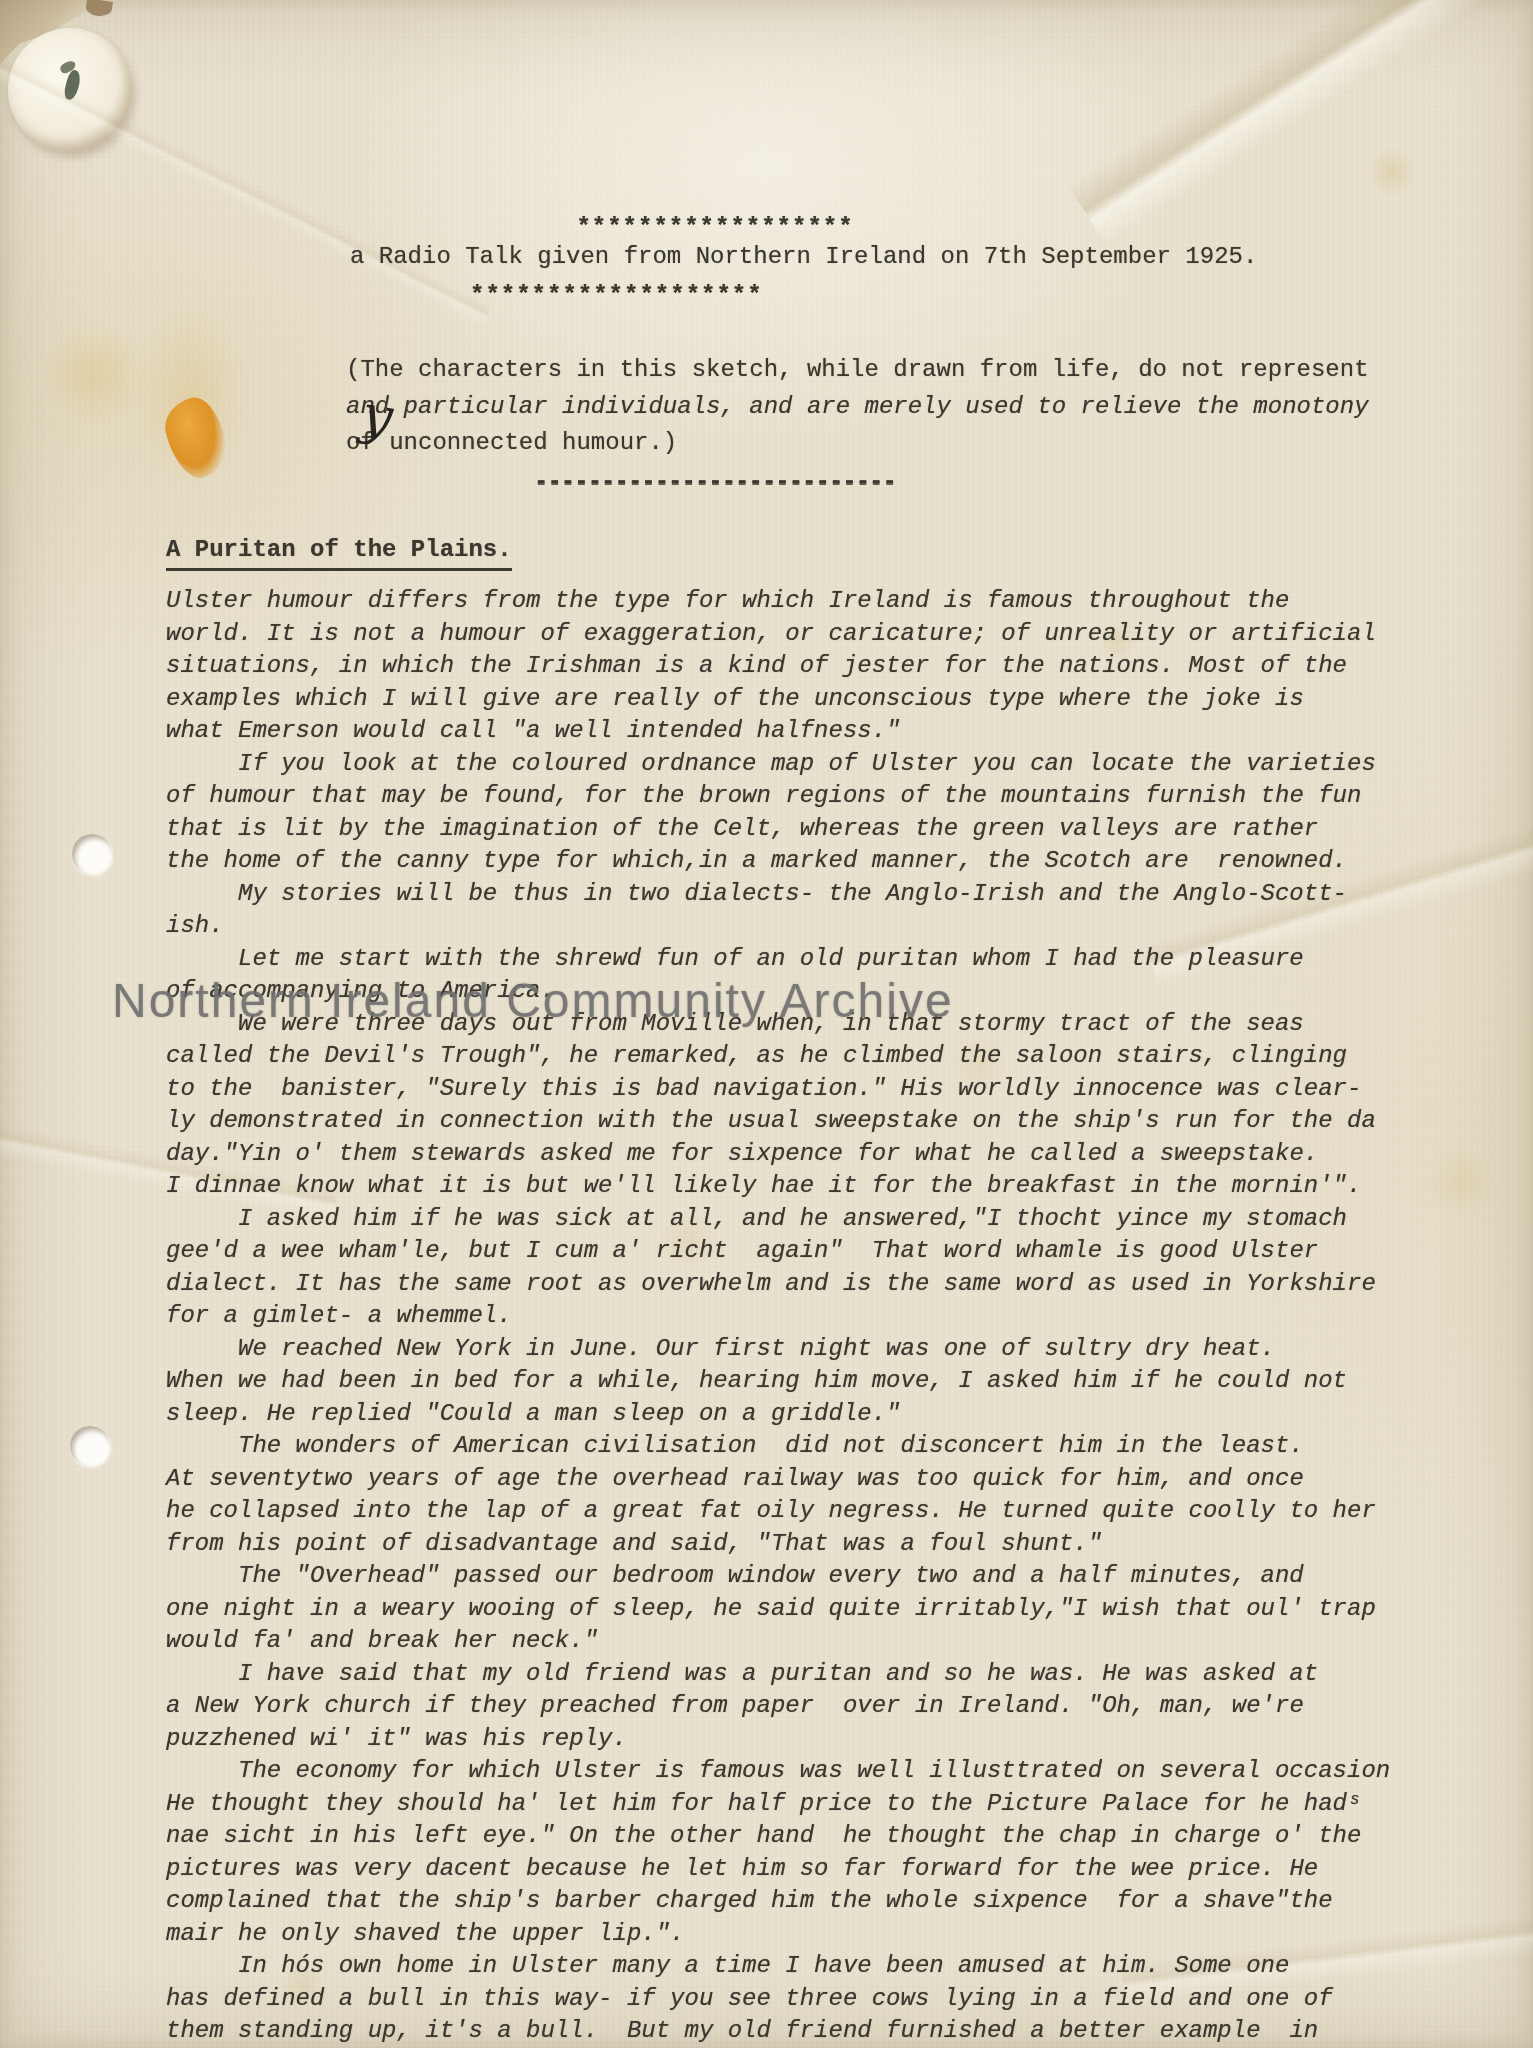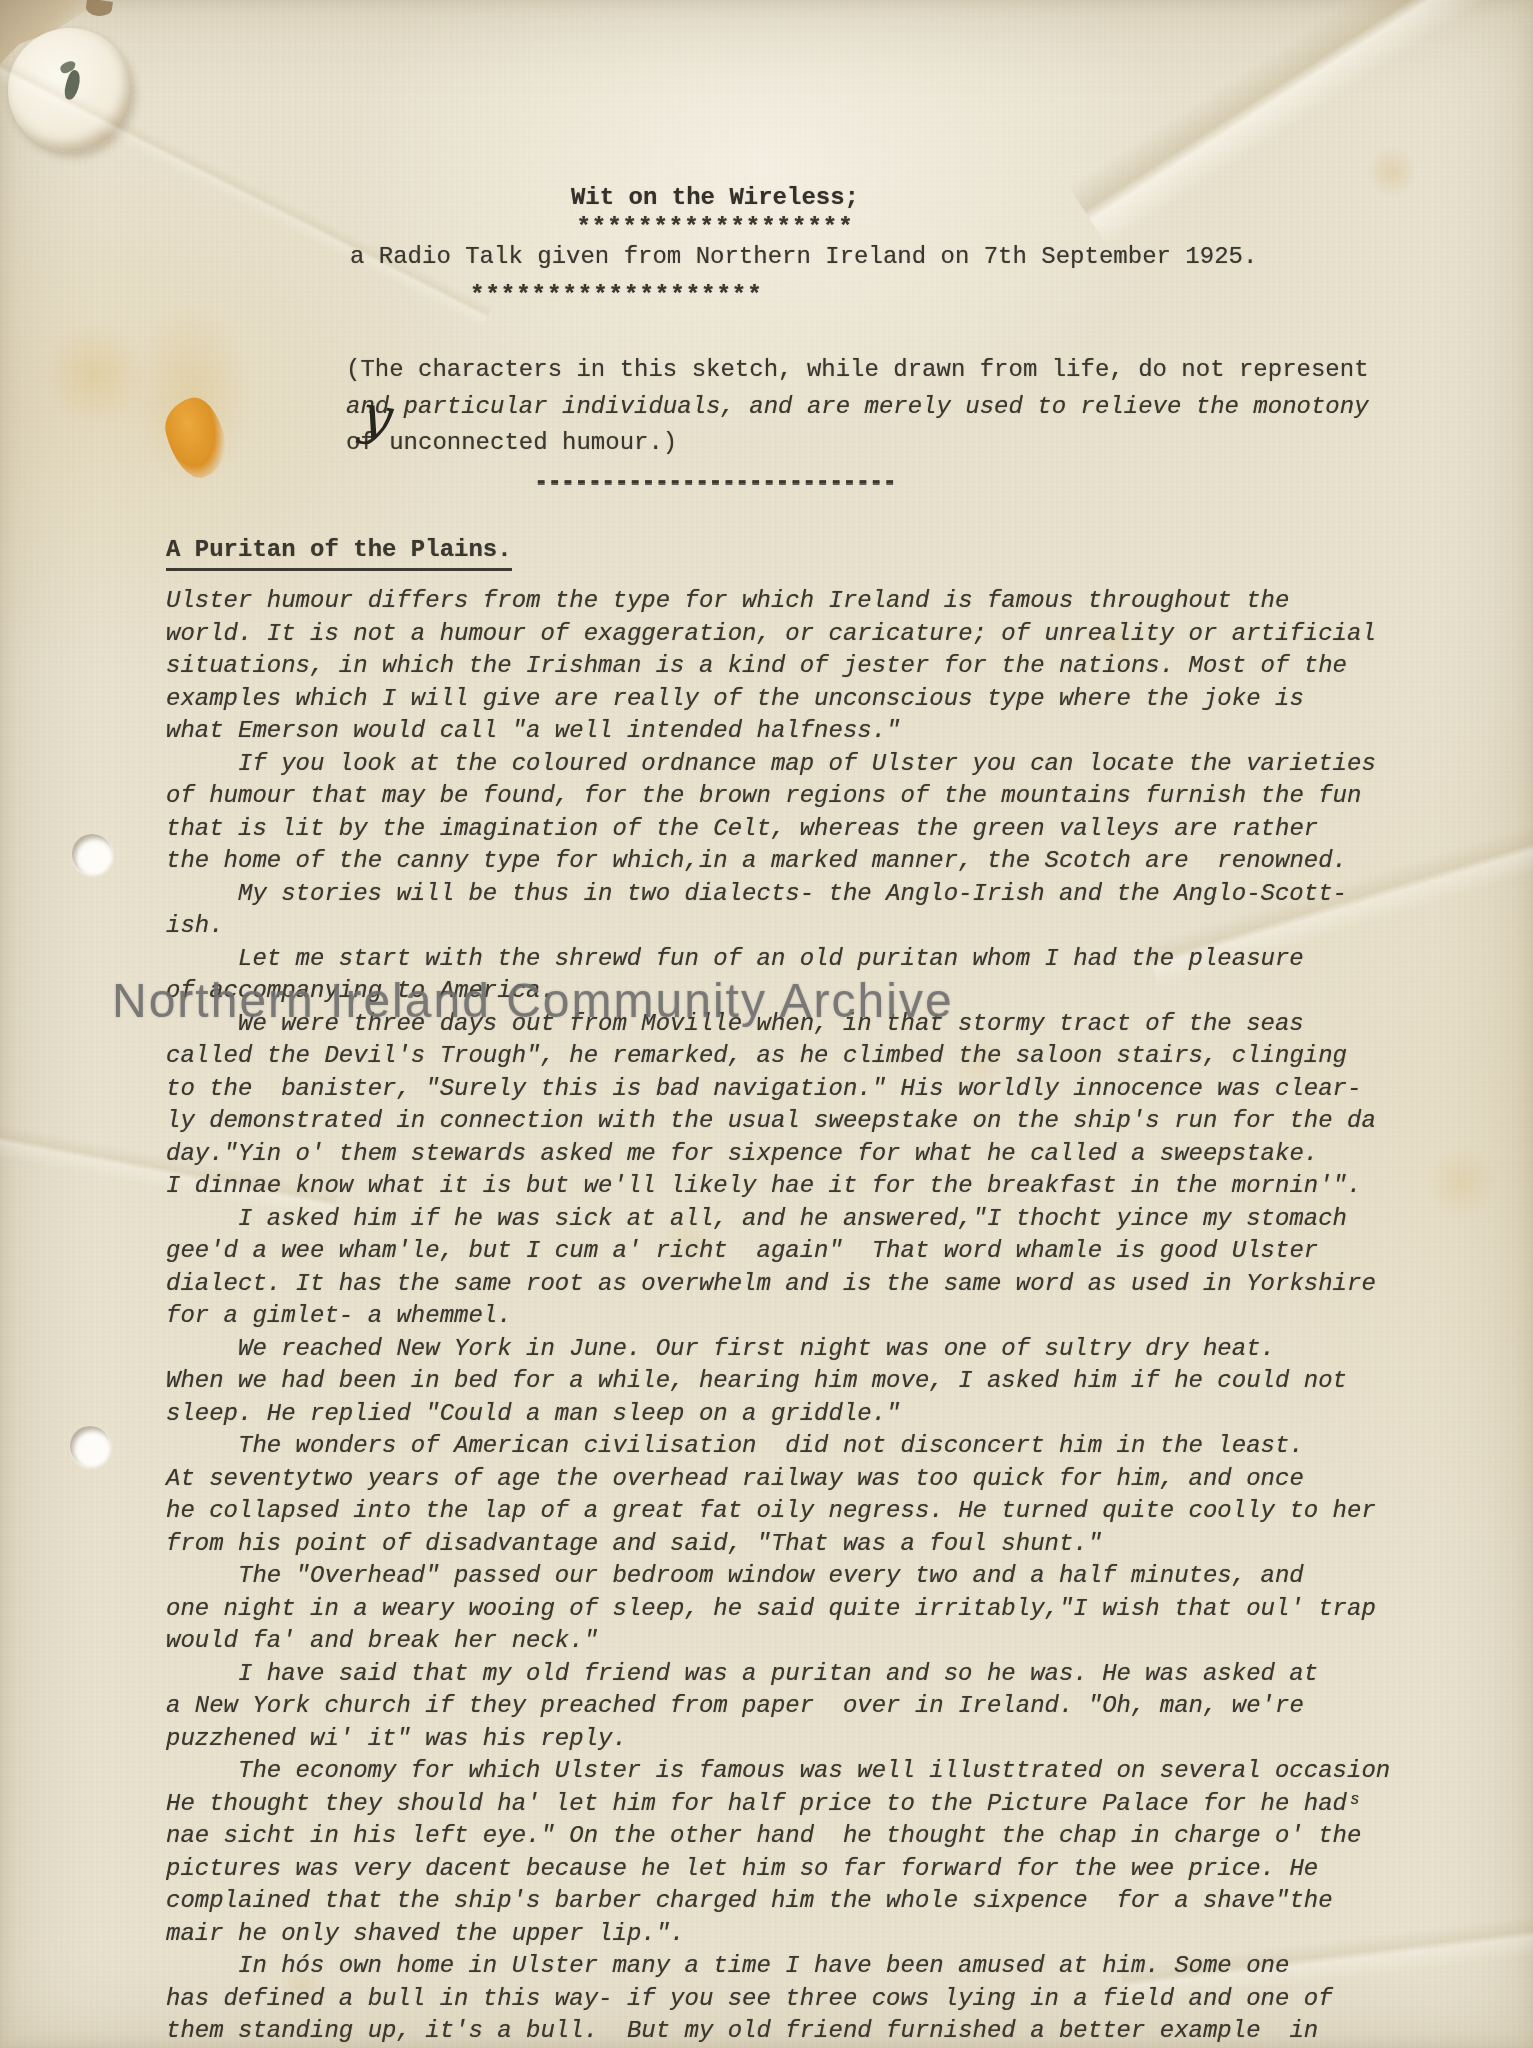--- a/index.html
+++ b/index.html
@@ -97,21 +97,20 @@
   <div class="abs crease crease-tr"></div>
   <div class="abs crease crease-tl"></div>
   <div class="abs crease crease-rm"></div>
   <div class="abs crease crease-lm"></div>
   <div class="abs crease crease-br"></div>
   <div class="abs orange-halo"></div>
   <div class="abs orange-stain"></div>
   <div class="abs hole hole1"></div>
   <div class="abs hole hole2"></div>
 
-  <div class="abs c typed bold" style="top:184px;">Wit on the Wireless;</div>
   <div class="abs c typed stars" style="top:214px;">******************</div>
   <div class="abs typed" style="top:243px;left:350px;">a Radio Talk given from Northern Ireland on 7th September 1925.</div>
   <div class="abs typed stars" style="top:282px;left:470px;">*******************</div>
 
   <div class="abs preface-line" style="top:352px;left:346px;">(The characters in this sketch, while drawn from life, do not represent</div>
   <div class="abs preface-line" style="top:388.5px;left:346px;font-style:italic;">and particular individuals, and are merely used to relieve the monotony</div>
   <div class="abs preface-line" style="top:425px;left:346px;">of unconnected humour.)</div>
   <div class="abs handwritten" style="top:384px;left:362px;">y</div>
 
   <div class="abs c typed divider" style="top:468px;">---------------------------</div>

